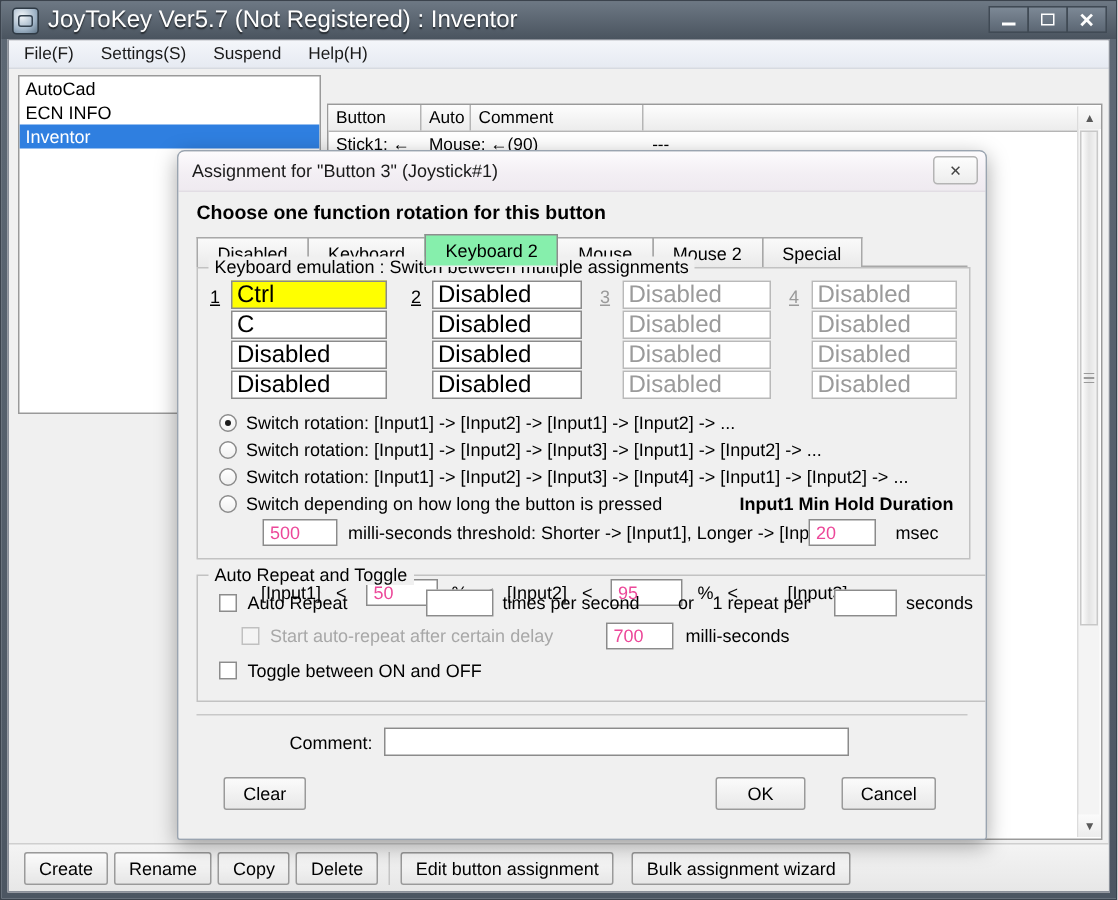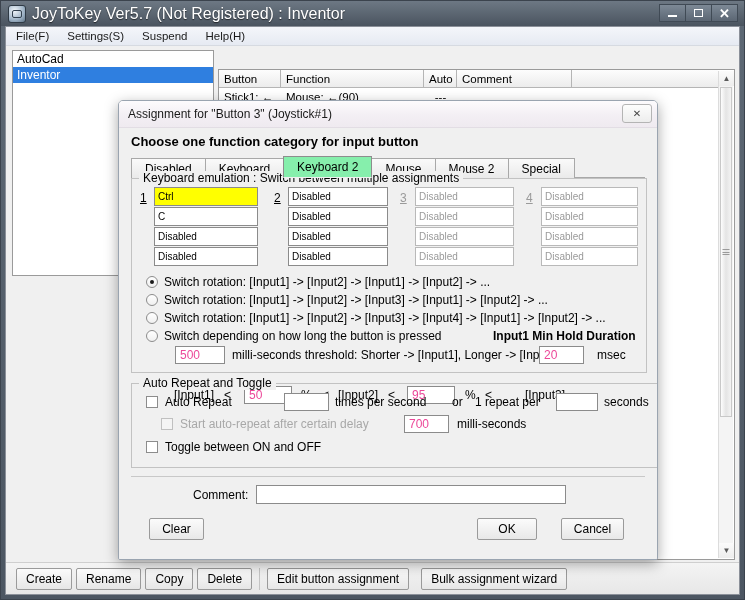--- a/index.html
+++ b/index.html
@@ -303,21 +303,21 @@
     font-size: 12px; text-decoration: underline; color: #000;
   }
   .col-num.dim { color: #9a9a9a; }
 
   .kbinput {
     position: absolute;
     height: 19px;
     border: 1px solid #8b8b8b;
     background: #ffffff;
     box-sizing: border-box;
-    font-size: 10px;
+    font-size: 16px;
     color: #000;
     padding: 1px 3px;
     display: flex; align-items: center;
     white-space: nowrap;
     overflow: hidden;
   }
   .kbinput.hl { background: #ffff00; }
   .kbinput.dim { color: #9a9a9a; border-color: #b9b9b9; }
 
   .radio-row {
@@ -422,29 +422,29 @@
         <div class="menuitem">File(F)</div>
         <div class="menuitem">Settings(S)</div>
         <div class="menuitem">Suspend</div>
         <div class="menuitem">Help(H)</div>
       </div>
 
       <div class="content">
 
         <div class="prof-list">
           <div class="prof-item">AutoCad</div>
+          <div class="prof-item">ECN INFO</div>
           <div class="prof-item selected">Inventor</div>
         </div>
 
         <div class="mainpanel">
 
           <div class="tabbody">
             <div class="grid-head" style="margin-right:16px;">
               <div class="gh" style="width:62px;">Button</div>
-              <div class="gh" style="width:143px;">Function</div>
               <div class="gh" style="width:33px;">Auto</div>
               <div class="gh" style="width:115px;">Comment</div>
               <div class="gh" style="flex:1;border-right:none;"></div>
             </div>
             <div class="grid-row" style="margin-right:16px;">
               <div class="gc" style="width:62px;">Stick1: ←</div>
               <div class="gc" style="width:143px;">Mouse: ←(90)</div>
               <div class="gc" style="width:33px;justify-content:center;">---</div>
               <div class="gc" style="width:115px;"></div>
             </div>
@@ -480,21 +480,21 @@
 
   <div class="dlg">
 
     <div class="dlg-title">
       <div class="dlg-title-text">Assignment for "Button 3" (Joystick#1)</div>
       <div class="dlg-close">✕</div>
     </div>
 
     <div class="dlg-body">
 
-      <div class="dlg-heading">Choose one function category for input button</div>
+      <div class="dlg-heading">Choose one function rotation for this button</div>
 
       <div class="cat-tabs">
         <div class="cat-tab">Disabled</div>
         <div class="cat-tab">Keyboard</div>
         <div class="cat-tab active">Keyboard 2</div>
         <div class="cat-tab">Mouse</div>
         <div class="cat-tab">Mouse 2</div>
         <div class="cat-tab">Special</div>
         <div class="cat-tab-filler"></div>
       </div>

